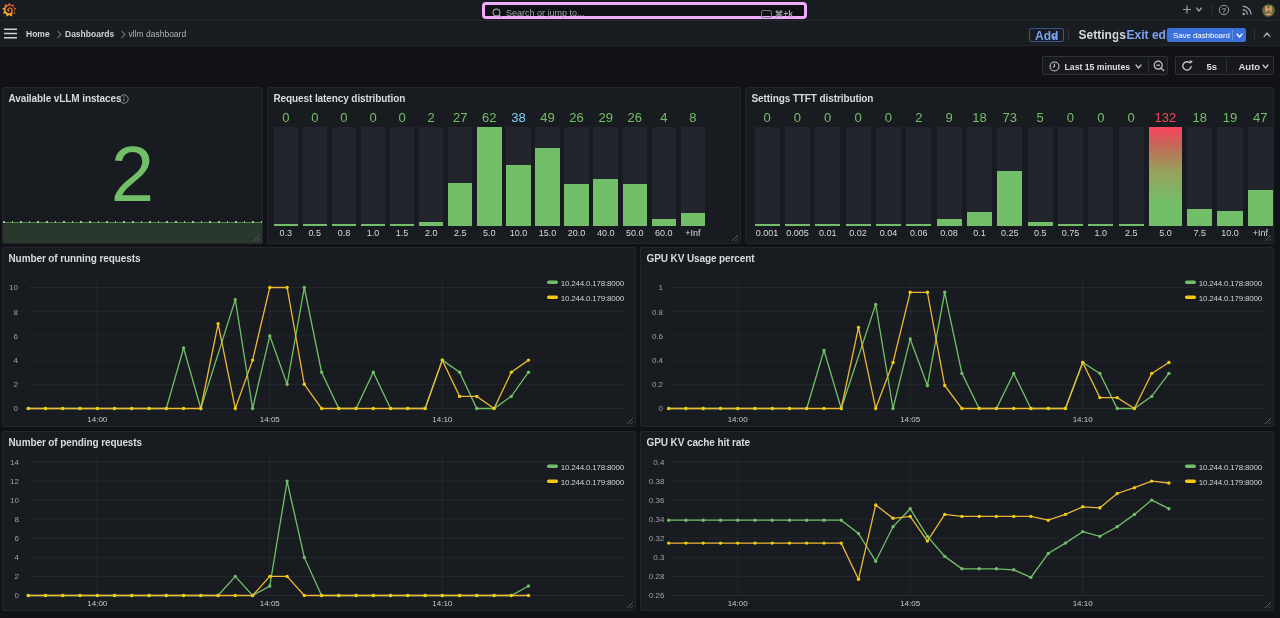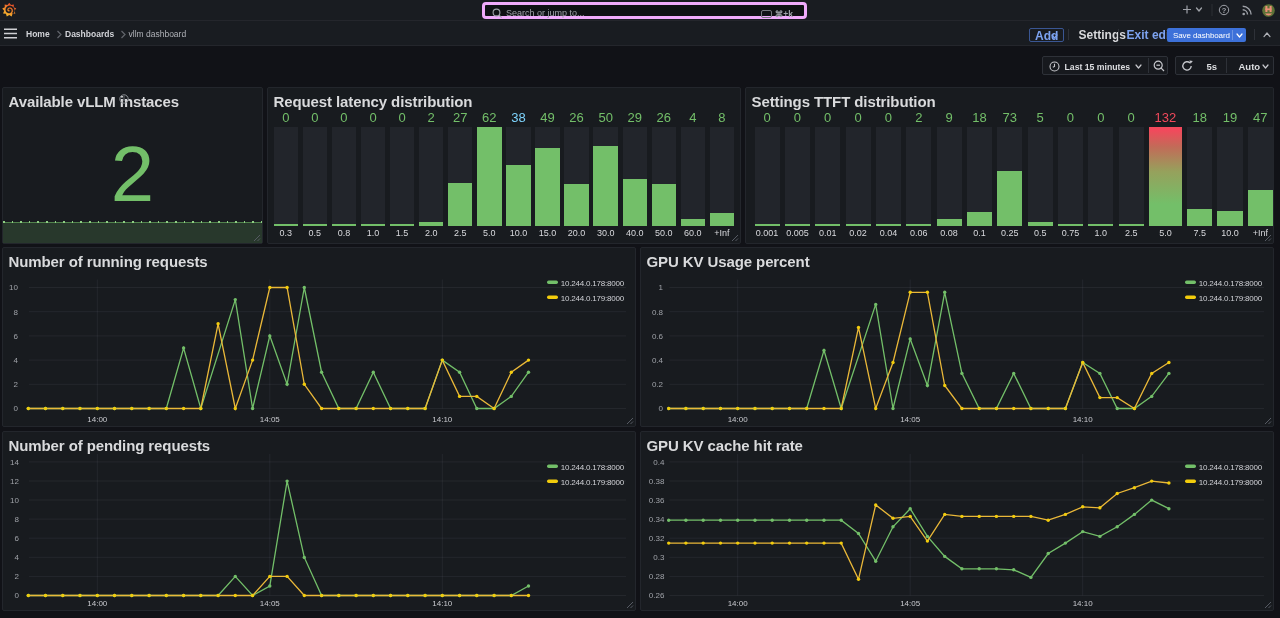--- a/index.html
+++ b/index.html
@@ -1,17 +1,17 @@
 <!DOCTYPE html>
 <html><head><meta charset="utf-8"><style>
 * { margin:0; padding:0; box-sizing:border-box; }
 html,body { width:1280px; height:618px; background:#111217; font-family:"Liberation Sans",sans-serif; overflow:hidden; }
 .abs { position:absolute; }
 .panel { position:absolute; background:#181b1f; border:1px solid #23262c; border-radius:2px; }
-.ptitle { position:absolute; top:4.5px; left:5.5px; font-size:15px; font-weight:600; color:#d9dadc; letter-spacing:-0.1px; }
+.ptitle { position:absolute; top:4.5px; left:5.5px; font-size:10px; font-weight:600; color:#d9dadc; letter-spacing:-0.1px; }
 .bgrow { position:absolute; top:19px; left:0; right:0; display:flex; }
 .bgcol { display:flex; flex-direction:column; }
 .bgval { height:20px; font-size:13px; font-weight:500; text-align:center; line-height:22px; }
 .bgtrack { height:98.5px; background:#22252b; position:relative; }
 .bgfill { position:absolute; left:0; right:0; bottom:0; }
 .bglbl { height:12px; font-size:9px; color:#d8d9dd; text-align:center; line-height:12px; margin-top:1px; }
 .crumb { position:absolute; top:8px; font-size:8.5px; line-height:11px; color:#d2d3d8; }
 .btntxt { position:absolute; font-size:12px; font-weight:700; line-height:11px; }
 .vdiv { position:absolute; width:1px; background:#2e3138; }
 .ttxt { position:absolute; font-size:9px; font-weight:600; color:#dcdde0; line-height:11px; }
@@ -217,27 +217,20 @@
           <div class="bgfill" style="height:77.8px;background:#73BF69"></div>
         </div>
         <div class="bglbl">15.0</div>
       </div>
       <div class="bgcol" style="width:24.4px">
         <div class="bgval" style="color:#73BF69">26</div>
         <div class="bgtrack">
           <div class="bgfill" style="height:41.3px;background:#73BF69"></div>
         </div>
         <div class="bglbl">20.0</div>
-      </div>
-      <div class="bgcol" style="width:24.4px">
-        <div class="bgval" style="color:#73BF69">50</div>
-        <div class="bgtrack">
-          <div class="bgfill" style="height:79.4px;background:#73BF69"></div>
-        </div>
-        <div class="bglbl">30.0</div>
       </div>
       <div class="bgcol" style="width:24.4px">
         <div class="bgval" style="color:#73BF69">29</div>
         <div class="bgtrack">
           <div class="bgfill" style="height:46.1px;background:#73BF69"></div>
         </div>
         <div class="bglbl">40.0</div>
       </div>
       <div class="bgcol" style="width:24.4px">
         <div class="bgval" style="color:#73BF69">26</div>

